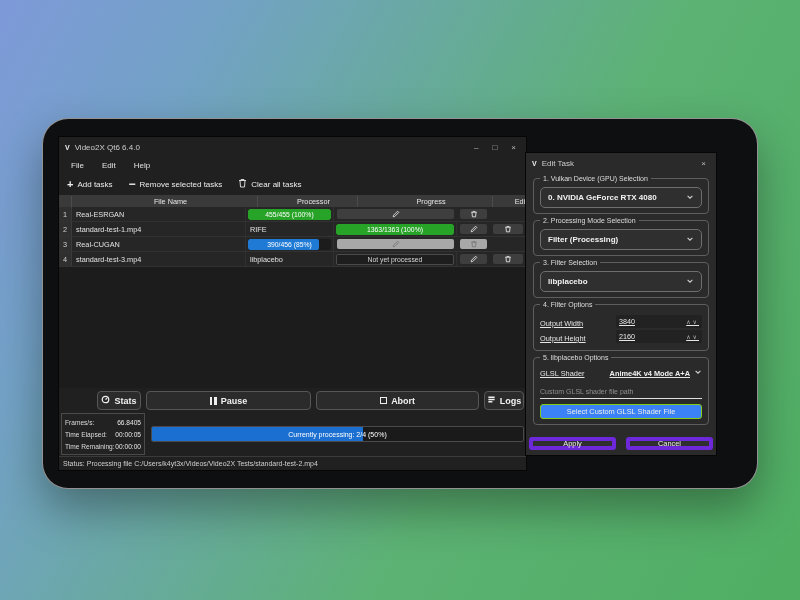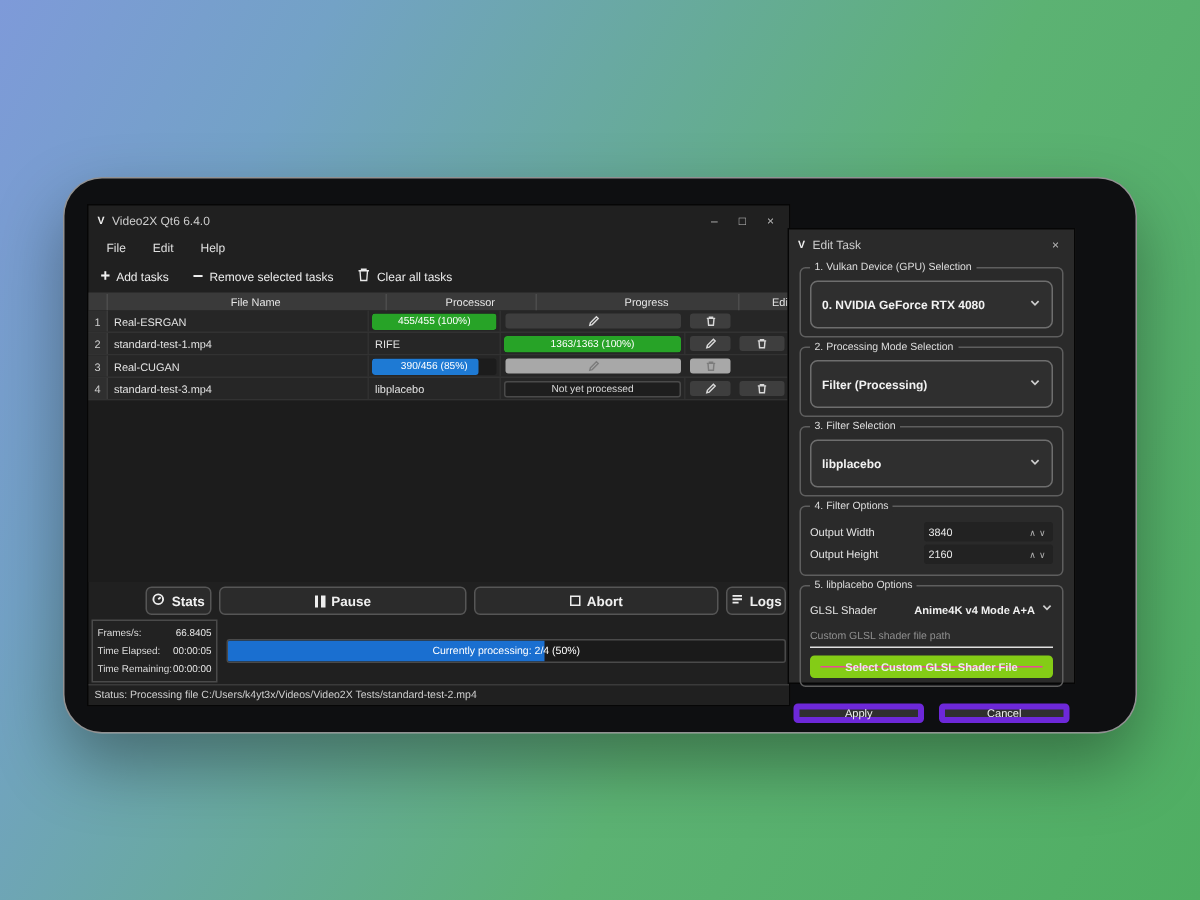--- a/index.html
+++ b/index.html
@@ -79,35 +79,35 @@
     position:absolute; left:482px; top:33px; width:192px; height:304px;
     background:#2a2a2a; border:1px solid #060606; display:flex; flex-direction:column; color:#e6e6e6;
   }
   .panel .titlebar { height:20px; }
   .tabsbar { display:flex; border-bottom:1px solid #555; padding:0 4px; flex:0 0 17px; align-items:flex-end; }
   .tab { font-size:7.4px; padding:3px 7px; color:#d6d6d6; }
   .tab.active { background:#3c3c3c; border:1px solid #555; border-bottom:none; color:#fff; }
   .pcontent { flex:1 1 auto; padding:5px 7px 3px 7px; display:flex; flex-direction:column; }
   .group { position:relative; border:1px solid #5e5e5e; border-radius:4px; margin-bottom:6px; padding:8px 6px 5px 6px; }
   .legend { position:absolute; top:-4.5px; left:6px; background:#2a2a2a; padding:0 3px; font-size:7px; color:#dedede; line-height:1; }
-  .combo { height:32px; background:#2f2f2f; border:1px solid #6e6e6e; border-radius:5px;
+  .combo { height:21px; background:#2f2f2f; border:1px solid #6e6e6e; border-radius:5px;
            display:flex; align-items:center; padding:0 7px; font-size:8px; font-weight:bold; color:#f2f2f2; }
   .combo .cl { flex:1; overflow:hidden; white-space:nowrap; }
   .chev svg { width:8px; height:8px; stroke:#cfcfcf; fill:none; stroke-width:1.4; }
-  .optrow { display:flex; align-items:center; justify-content:space-between; margin:2px 0; }
+  .optrow { display:flex; align-items:flex-end; justify-content:space-between; margin:2px 0;text-decoration:underline; }
   .optrow .olabel { font-size:7.4px; color:#e4e4e4; }
   .spin { flex:0 0 86px; height:13px; background:#222; border-radius:2px; display:flex; align-items:center; padding:0 3px; }
   .spin .sv { flex:1; font-size:7.2px; color:#e8e8e8; }
   .spin .arrows { font-size:6px; color:#b0b0b0; letter-spacing:2px; }
   .inline-combo { display:flex; align-items:center; gap:4px; font-size:7.4px; font-weight:bold; color:#f0f0f0; }
   .lineedit { margin-top:5px; width:100%; height:14px; background:transparent; border:none; border-bottom:1px solid #e0e0e0;
               font-size:7px; color:#e8e8e8; font-family:"Liberation Sans",sans-serif; }
   .lineedit::placeholder { color:#8f8f8f; }
-  .selbtn { margin-top:5px; width:100%; height:15px; background:#ec4899; border:7px solid #84cc16; border-radius:3px;
-            font-size:7.4px; color:#ededed; display:flex; align-items:center; justify-content:center;font-weight:bold; }
+  .selbtn { margin-top:5px; width:100%; height:15px; background:#3b82f6; border:1px solid #84cc16; border-radius:3px;
+            font-size:7.4px; color:#ededed; display:flex; align-items:center; justify-content:center; }
   .pfooter { display:flex; gap:10px; padding:2px 3px 5px 3px; flex:0 0 auto; }
   .fbtn { flex:1; height:13px; background:#2f2f2f; border:4px solid #6d28d9; border-radius:3px;
           display:flex; align-items:center; justify-content:center; font-size:7.4px; color:#eeeeee; }
 </style>
 </head>
 <body>
 
 <div class="card">
 
   <div class="win">

